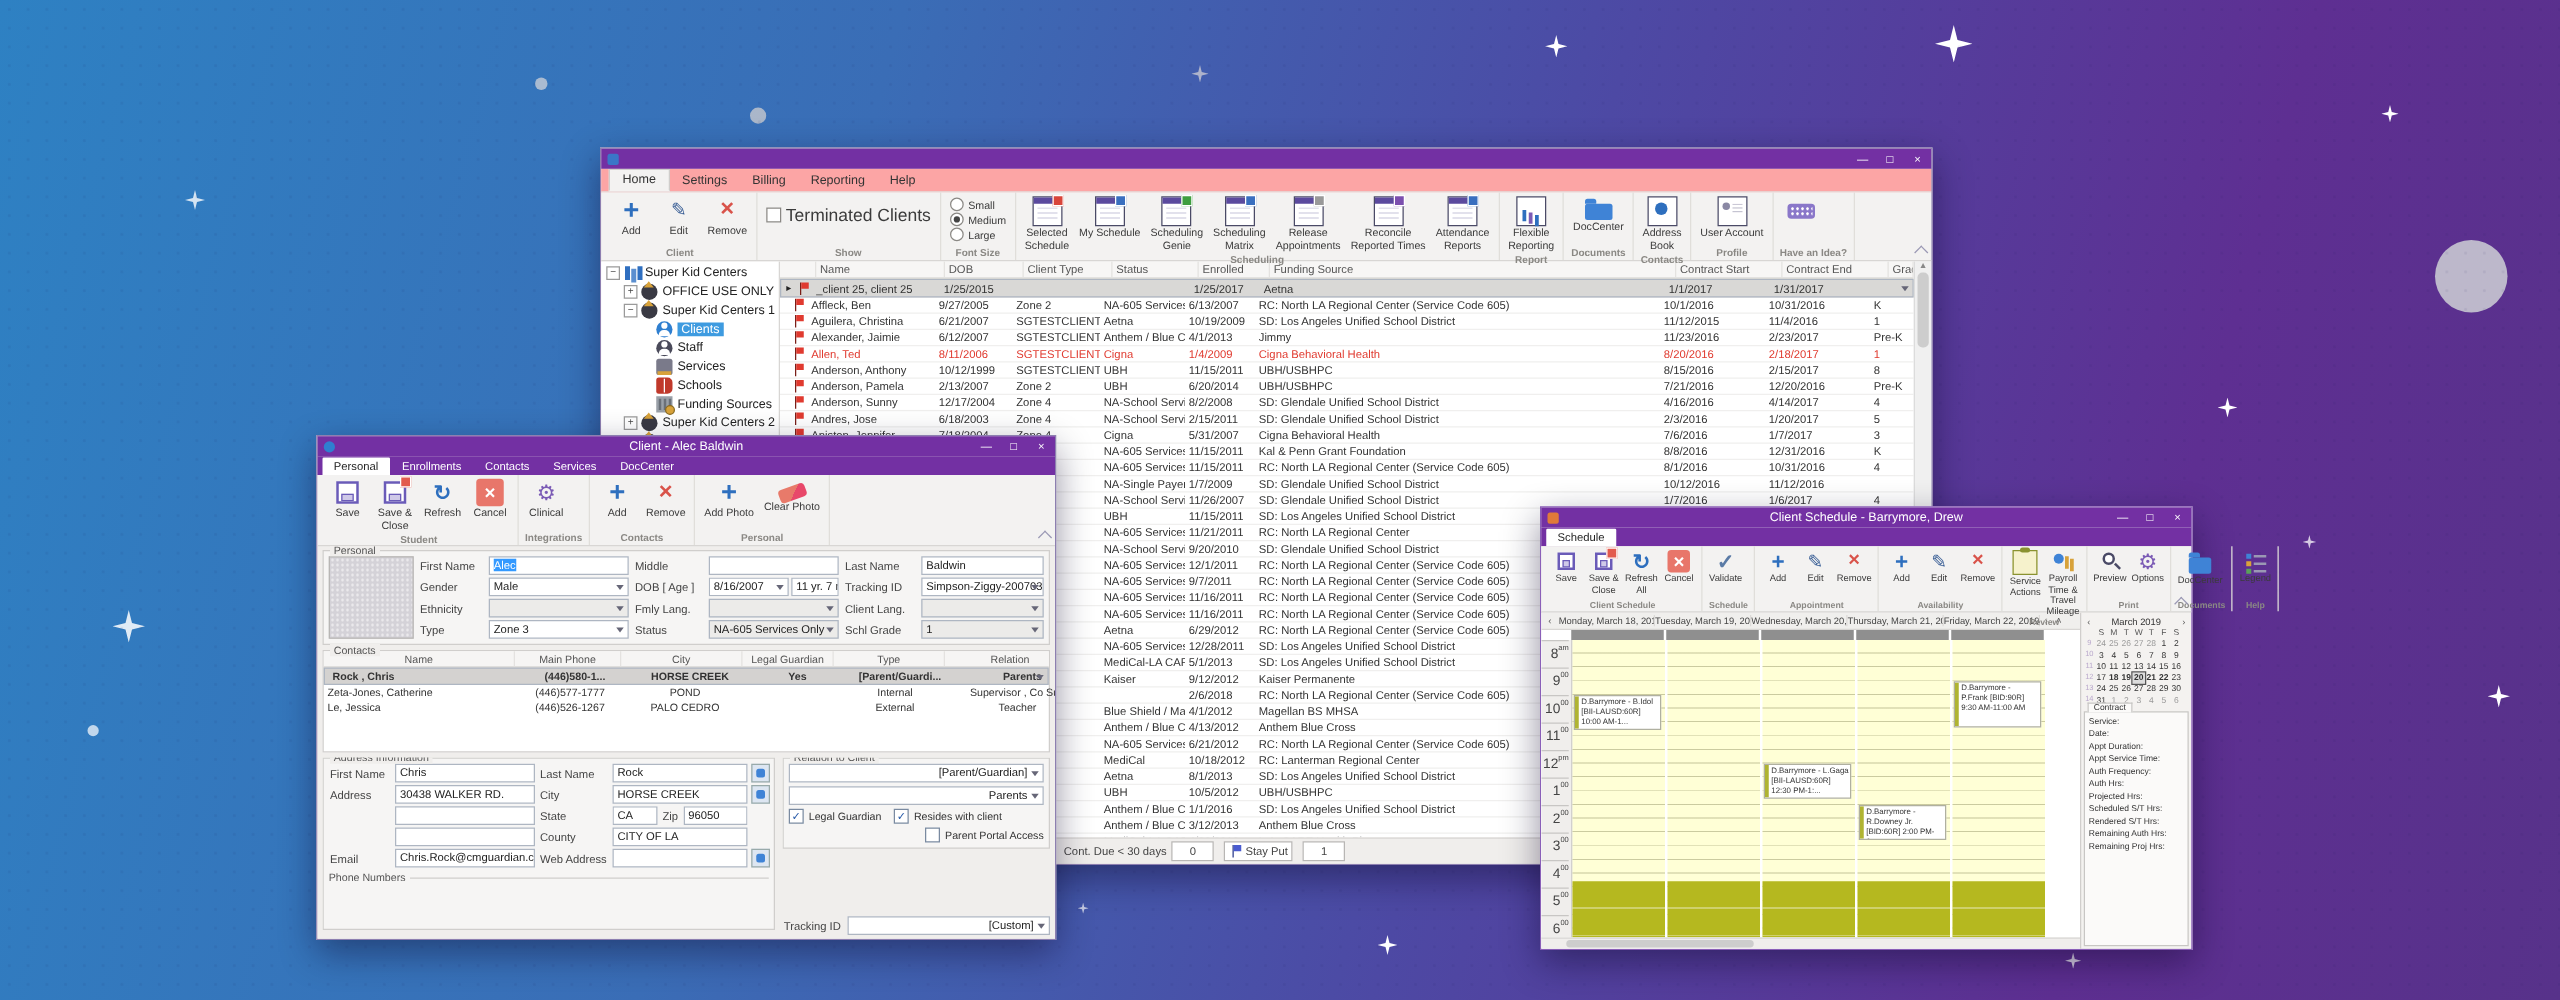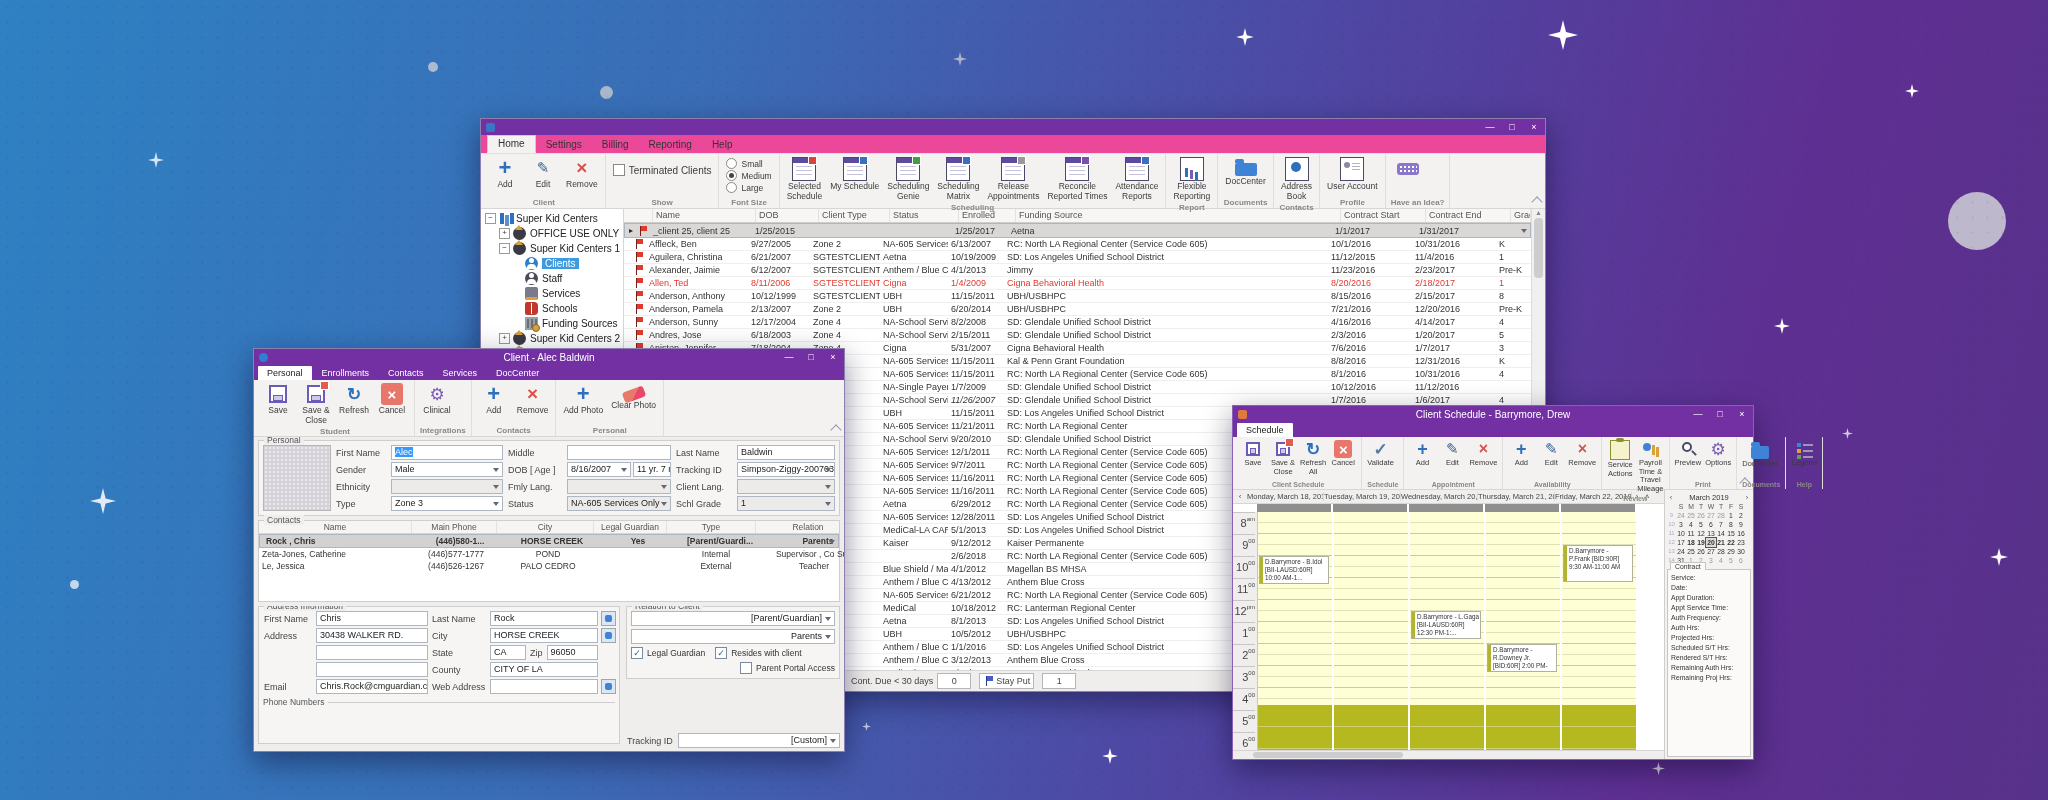--- a/index.html
+++ b/index.html
@@ -19,21 +19,21 @@
   .titlebar .ttl{position:absolute;left:0;right:0;text-align:center;pointer-events:none;white-space:nowrap;overflow:hidden;}
   .wicon{width:9px;height:9px;margin-left:5px;border-radius:2px;flex:none;z-index:1;}
   .wbtns{margin-left:auto;display:flex;z-index:1;}
   .wbtn{width:22px;height:16px;display:flex;align-items:center;justify-content:center;
     color:#fff;font-size:9px;cursor:default;}
   
   .ptabs{height:15px;background:#7330a3;display:flex;align-items:flex-end;padding-left:4px;flex:none;}
   .ptab{font-size:9px;color:#fff;padding:2px 9px 2px;margin-right:1px;}
   .ptab.active{background:#fff;color:#222;border-radius:1px 1px 0 0;}
   
-  .ltabs{height:18px;background:#ec4899;border-bottom:1px solid #e2e0de;display:flex;align-items:flex-end;padding-left:6px;flex:none;}
+  .ltabs{height:18px;background:#fca5a5;border-bottom:1px solid #e2e0de;display:flex;align-items:flex-end;padding-left:6px;flex:none;}
   .ltab{font-size:10px;color:#333;padding:2px 10px 3px;}
   .ltab.active{border:1px solid #cfcdcb;border-bottom:1px solid #f3f2f1;background:#f3f2f1;}
 
   
   .ribbon{background:#f3f2f1;border-bottom:1px solid #d8d6d4;display:flex;align-items:stretch;
     flex:none;position:relative;padding-left:2px;}
   .rgroup{display:flex;flex-direction:column;border-right:1px solid #e0deda;padding:2px 3px 0;}
   .rbtns{display:flex;flex:1;align-items:flex-start;}
   .rbtn{display:flex;flex-direction:column;align-items:center;padding:1px 4px;min-width:30px;cursor:default;}
   .rlab{font-size:8.5px;color:#3b3b3b;text-align:center;white-space:pre-line;line-height:1.15;margin-top:1px;}
@@ -83,21 +83,21 @@
   .ic-payroll::before{content:"";position:absolute;left:2px;top:3px;width:8px;height:8px;border-radius:50%;background:#3f83d6;}
   .ic-payroll::after{content:"";position:absolute;left:11px;bottom:3px;width:3px;height:10px;background:#d8a23a;box-shadow:4px 2px 0 #d8a23a;}
   .ic-preview::before{content:"";position:absolute;left:3px;top:2px;width:10px;height:10px;border:2px solid #4a4a66;border-radius:50%;background:#fff;}
   .ic-preview::after{content:"";position:absolute;left:12px;top:12px;width:6px;height:2px;background:#4a4a66;transform:rotate(45deg);}
   .ic-legend::before{content:"";position:absolute;left:2px;top:3px;width:4px;height:4px;background:#3f83d6;
     box-shadow:0 6px 0 #d9a23a,0 12px 0 #5aa05a;}
   .ic-legend::after{content:"";position:absolute;left:8px;top:4px;width:10px;height:2px;background:#9a98b4;
     box-shadow:0 6px 0 #9a98b4,0 12px 0 #9a98b4;}
   .ic-eraser{background:linear-gradient(135deg,#e87a6a 55%,#e8486a 55%);border-radius:3px;height:11px !important;margin-top:6px;transform:rotate(-20deg);}
   .rcheckwrap{display:flex;align-items:center;padding:8px 4px;}
-  .rcheck{font-size:10px;color:#3b3b3b;display:flex;align-items:center;gap:4px;}
+  .rcheck{font-size:14px;color:#3b3b3b;display:flex;align-items:center;gap:4px;}
   .cbox{width:10px;height:10px;border:1px solid #8a8884;background:#fff;display:inline-block;}
   .rradiocol{display:flex;flex-direction:column;gap:1px;padding:2px 4px;}
   .rradio{font-size:8.5px;color:#3b3b3b;display:flex;align-items:center;gap:4px;}
   .rbox{width:9px;height:9px;border:1px solid #8a8884;border-radius:50%;background:#fff;display:inline-block;position:relative;}
   .rbox.on::after{content:"";position:absolute;inset:2px;border-radius:50%;background:#444;}
 
   
   #mw-body{flex:1;display:flex;overflow:hidden;background:#fff;}
   #mw-tree{width:142px;flex:none;border-right:1px solid #d8d6d4;background:#fff;padding-top:2px;overflow:hidden;font-size:10px;}
   .trow{display:flex;align-items:center;height:15px;white-space:nowrap;color:#222;}
@@ -659,21 +659,21 @@
             </div>
             <div class="grow">
               <span class="gcell" style="width: 22px; display: flex; align-items: center; padding: 0px;">
                 <span class="rowptr"></span>
                 <span class="gflag"></span>
               </span>
               <span class="gcell" style="width: 96px;"></span>
               <span class="gcell" style="width: 56px;"></span>
               <span class="gcell" style="width: 64px;">Zone 4</span>
               <span class="gcell" style="width: 62px;">NA-School Service...</span>
-              <span class="gcell" style="width: 50px; font-style: italic;">11/26/2007</span>
+              <span class="gcell" style="width: 50px;">11/26/2007</span>
               <span class="gcell" style="width: 318px;">SD:  Glendale Unified School District</span>
               <span class="gcell" style="width: 78px;">1/7/2016</span>
               <span class="gcell" style="width: 78px;">1/6/2017</span>
               <span class="gcell" style="width: 50px; flex: 1 1 0%;">4</span>
             </div>
             <div class="grow">
               <span class="gcell" style="width: 22px; display: flex; align-items: center; padding: 0px;">
                 <span class="rowptr"></span>
                 <span class="gflag"></span>
               </span>

